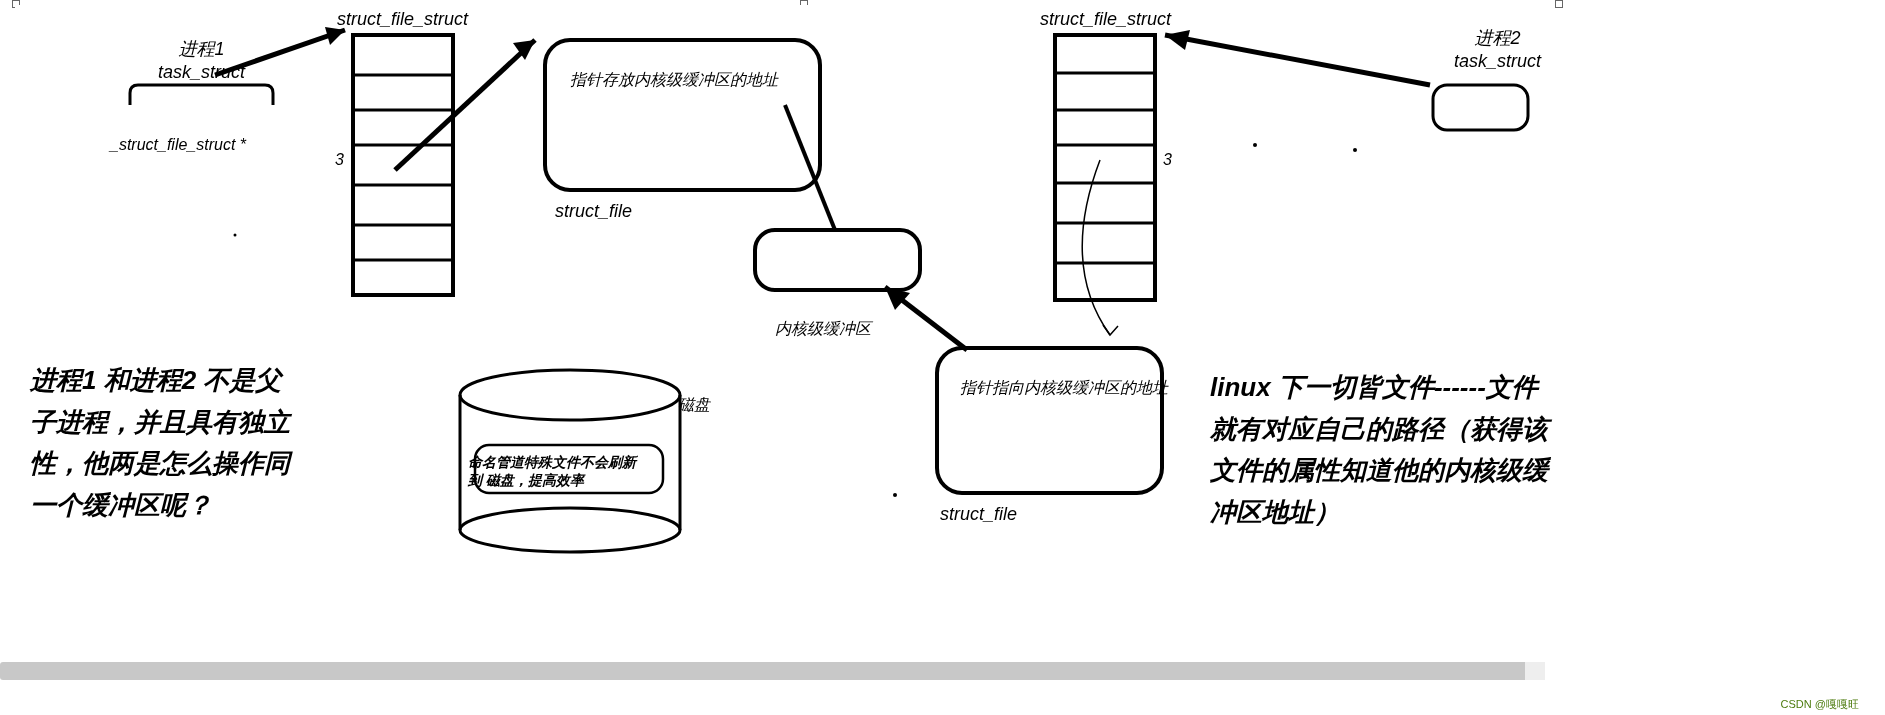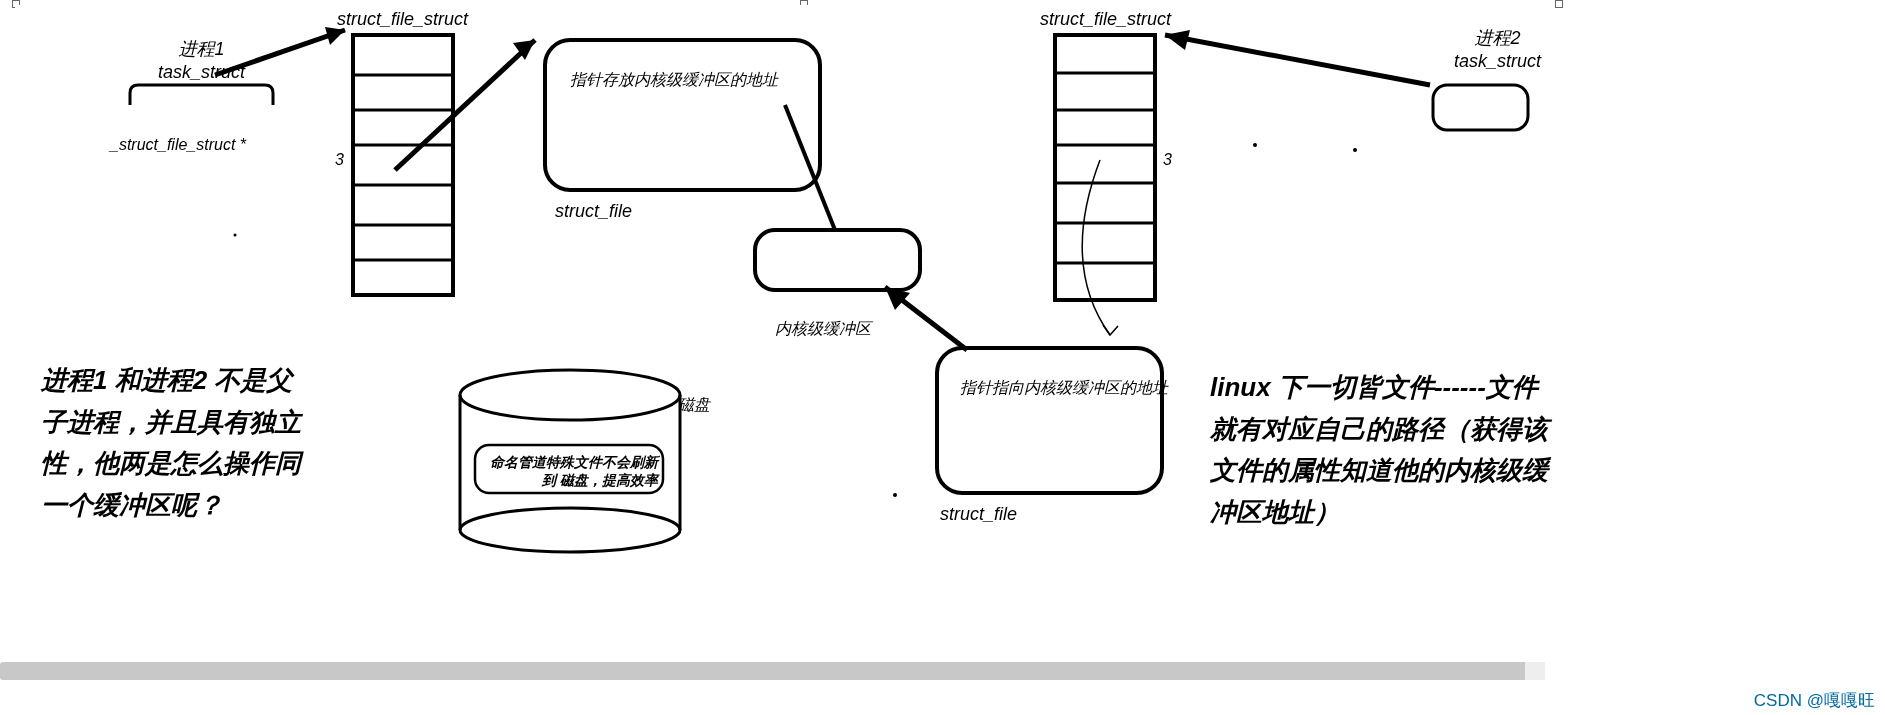--- a/index.html
+++ b/index.html
@@ -33,24 +33,24 @@
   .paragraph {
     position: absolute;
     font-size: 26px;
     font-weight: bold;
     font-style: italic;
     line-height: 1.6;
     color: #000;
   }
   .watermark {
     position: absolute;
-    right: 10px;
+    right: 26px;
     bottom: 3px;
-    font-size: 17px;
-    color: #0369a1;
+    font-size: 11px;
+    color: #4d7c0f;
     font-style: normal;
     font-weight: normal;
   }
   .scrollbar-bottom {
     position: absolute;
     left: 0;
     bottom: 35px;
     width: 1545px;
     height: 18px;
     background: #c8c8c8;
@@ -151,32 +151,32 @@
 
   <div class="label" style="left:322px; top:3px;">struct_file_struct</div>
   <div class="label sm" style="left:320px; top:145px;">3</div>
 
   <div class="label sm" style="left:555px; top:65px;">指针存放内核级缓冲区的地址</div>
   <div class="label" style="left:540px; top:195px;">struct_file</div>
 
   <div class="label sm" style="left:760px; top:314px;">内核级缓冲区</div>
 
   <div class="label sm" style="left:663px; top:390px;">磁盘</div>
-  <div class="label tiny" style="left:468px; top:448px; text-align:right; width:175px; white-space:normal; line-height:1.3;">命名管道特殊文件不会刷新到
+  <div class="label tiny" style="left:453px; top:448px; text-align:left; width:175px; white-space:normal; line-height:1.3;">命名管道特殊文件不会刷新到
 磁盘，提高效率</div>
 
   <div class="label sm" style="left:945px; top:373px;">指针指向内核级缓冲区的地址</div>
   <div class="label" style="left:925px; top:498px;">struct_file</div>
 
   <div class="label" style="left:1025px; top:3px;">struct_file_struct</div>
   <div class="label sm" style="left:1148px; top:145px;">3</div>
 
   <div class="label" style="left:1395px; top:22px; text-align:center;margin-left:44px;">进程2
 task_struct</div>
 
-  <div class="paragraph" style="left:15px; top:355px; width:265px;margin-left:11px;">进程1 和进程2 不是父子进程，并且具有独立性，他两是怎么操作同一个缓冲区呢？</div>
+  <div class="paragraph" style="left:15px; top:355px; width:265px;">进程1 和进程2 不是父子进程，并且具有独立性，他两是怎么操作同一个缓冲区呢？</div>
   <div class="paragraph" style="left:1195px; top:362px; width:340px; text-align:left;">linux 下一切皆文件------文件就有对应自己的路径（获得该文件的属性知道他的内核级缓冲区地址）</div>
 
 </div>
 
 <div class="scrollbar-bottom"></div>
 
 <div class="watermark">CSDN @嘎嘎旺</div>
 
 </body></html>

